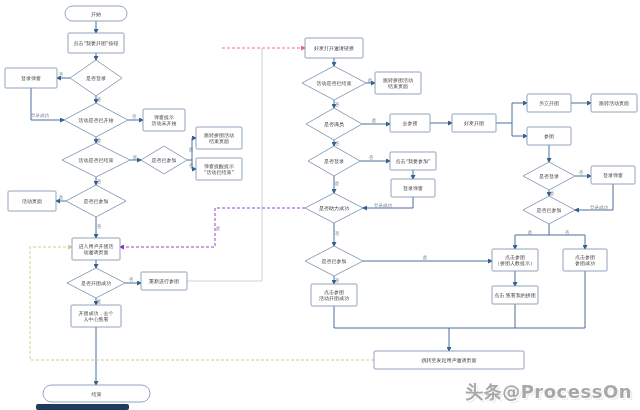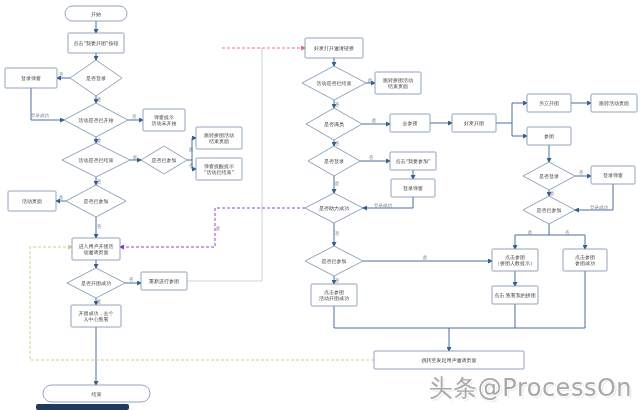--- a/index.html
+++ b/index.html
@@ -1,20 +1,20 @@
 <!DOCTYPE html>
 <html><head>
 <meta charset="utf-8">
 <style>
   html,body{margin:0;padding:0;background:#fff;}
   #stage{position:relative;width:640px;height:410px;background:#ffffff;overflow:hidden;
          font-family:"DejaVu Sans",sans-serif;}
   #flow{position:absolute;left:0;top:0;}
   #wm{position:absolute;right:8px;bottom:6px;font-family:"DejaVu Sans",sans-serif;
-      font-size:24px;font-weight:normal;color:#a8a8a8;letter-spacing:.5px;
+      font-size:18px;font-weight:bold;color:#a8a8a8;letter-spacing:.5px;
       text-shadow:1px 1px 0 #ffffff,2px 2px 1px #e8e8e8;}
 </style>
 </head>
 <body>
 
 <div id="stage">
   <svg id="flow" width="640" height="410" viewBox="0 0 640 410">
       <defs>
         <marker id="ar-edge" markerWidth="5" markerHeight="5" refX="4" refY="2.5" orient="auto" markerUnits="userSpaceOnUse">
           <path d="M0,0 L5,2.5 L0,5 Z" fill="#35618e"></path>

